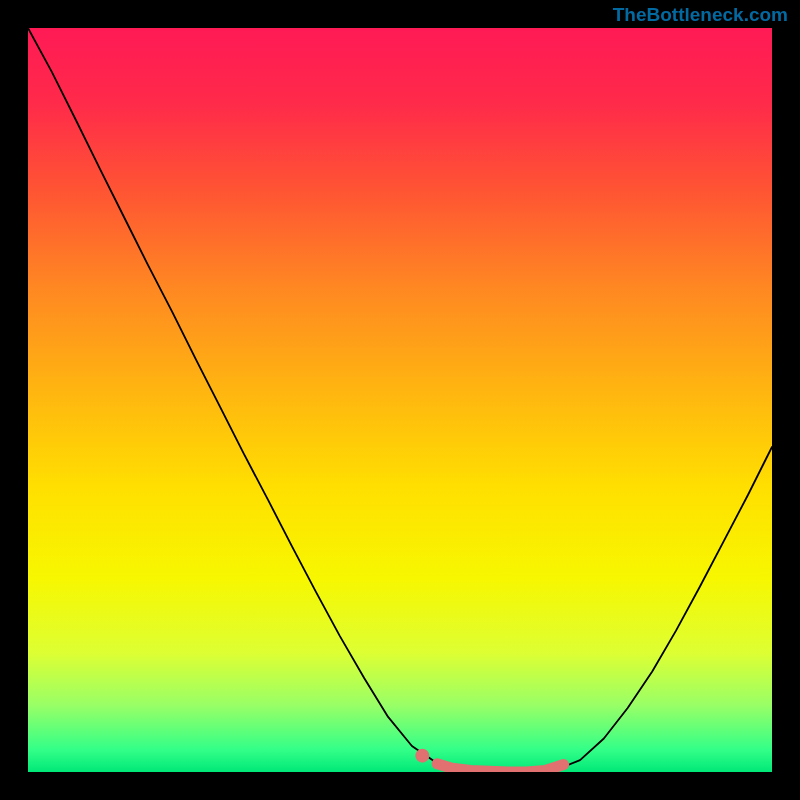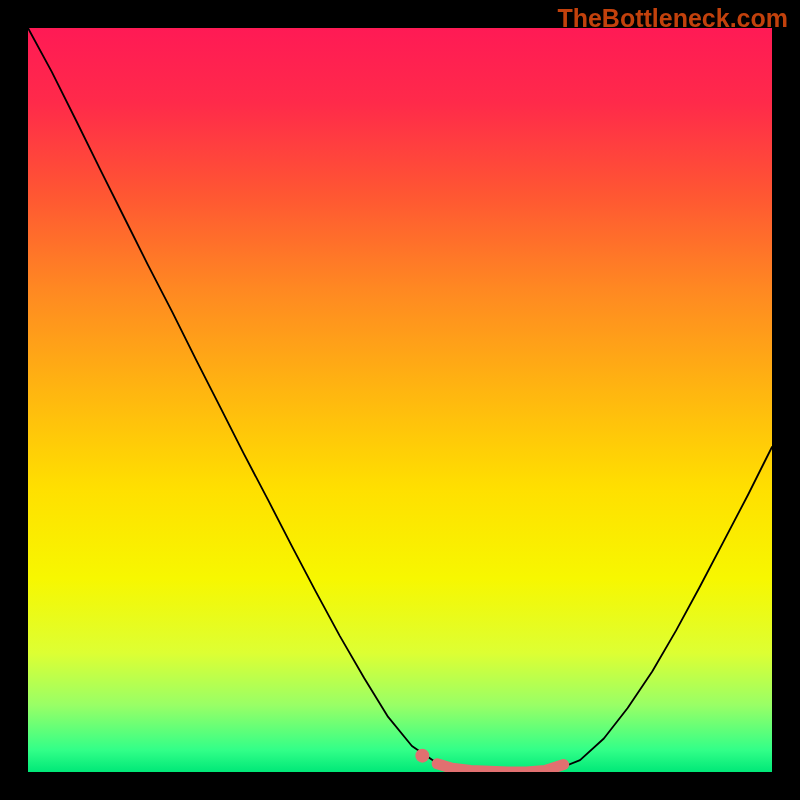--- a/index.html
+++ b/index.html
@@ -8,22 +8,22 @@
     height: 800px;
     background: #000000;
     position: relative;
     overflow: hidden;
     font-family: Arial, sans-serif;
   }
   .watermark {
     position: absolute;
     top: 4px;
     right: 12px;
-    color: #c2410c;
-    font-size: 25px;
+    color: #0369a1;
+    font-size: 19px;
     font-weight: bold;
     z-index: 10;
   }
   .plot-area {
     position: absolute;
     top: 28px;
     left: 28px;
     width: 744px;
     height: 744px;
   }

